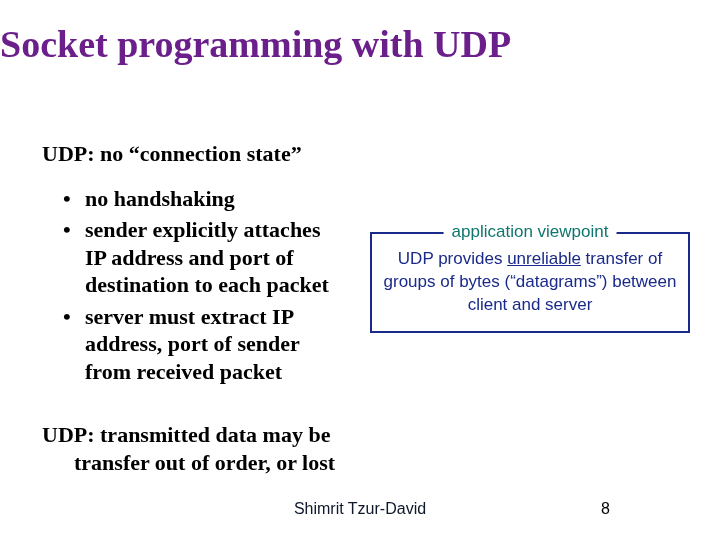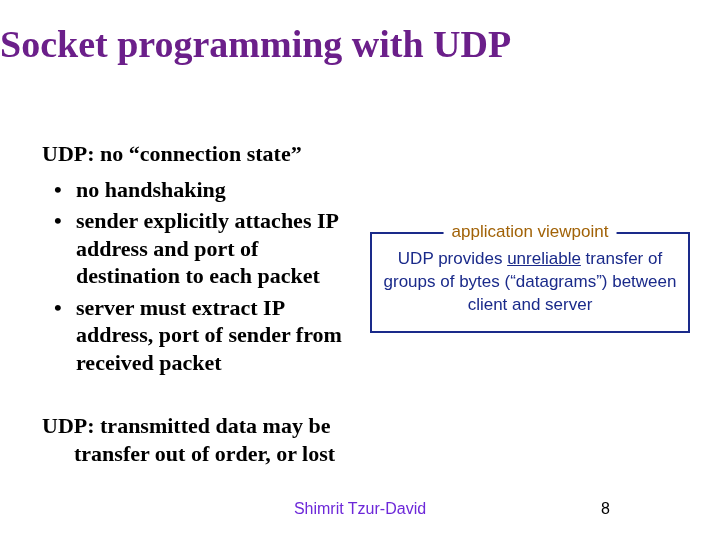--- a/index.html
+++ b/index.html
@@ -38,21 +38,21 @@
     font-weight: bold;
   }
   .para {
     margin-bottom: 6px;
   }
   .para .hang {
     display: block;
     padding-left: 32px;
   }
   .bullets {
-    margin: 8px;
+    margin: 17px;
     padding: 0;
     list-style: none;
   }
   .bullets li {
     position: relative;
     padding-left: 26px;
     margin-bottom: 4px;
   }
   .bullets li::before {
     content: "•";
@@ -83,35 +83,35 @@
   }
   .box-legend {
     position: absolute;
     top: -13px;
     left: 50%;
     transform: translateX(-50%);
     background: #fff;
     padding: 0 8px;
     font-family: Verdana, Geneva, sans-serif;
     font-size: 17px;
-    color: #a16207;
+    color: #0f766e;
     white-space: nowrap;
   }
   .underline {
     text-decoration: underline;
   }
   .footer-author {
     position: absolute;
     bottom: 22px;
     left: 0;
     width: 720px;
     text-align: center;
     font-family: Arial, Helvetica, sans-serif;
     font-size: 16px;
-    color: #6d28d9;
+    color: #0f172a;
   }
   .footer-page {
     position: absolute;
     bottom: 22px;
     right: 110px;
     font-family: Arial, Helvetica, sans-serif;
     font-size: 16px;
     color: #000;
   }
 </style>

